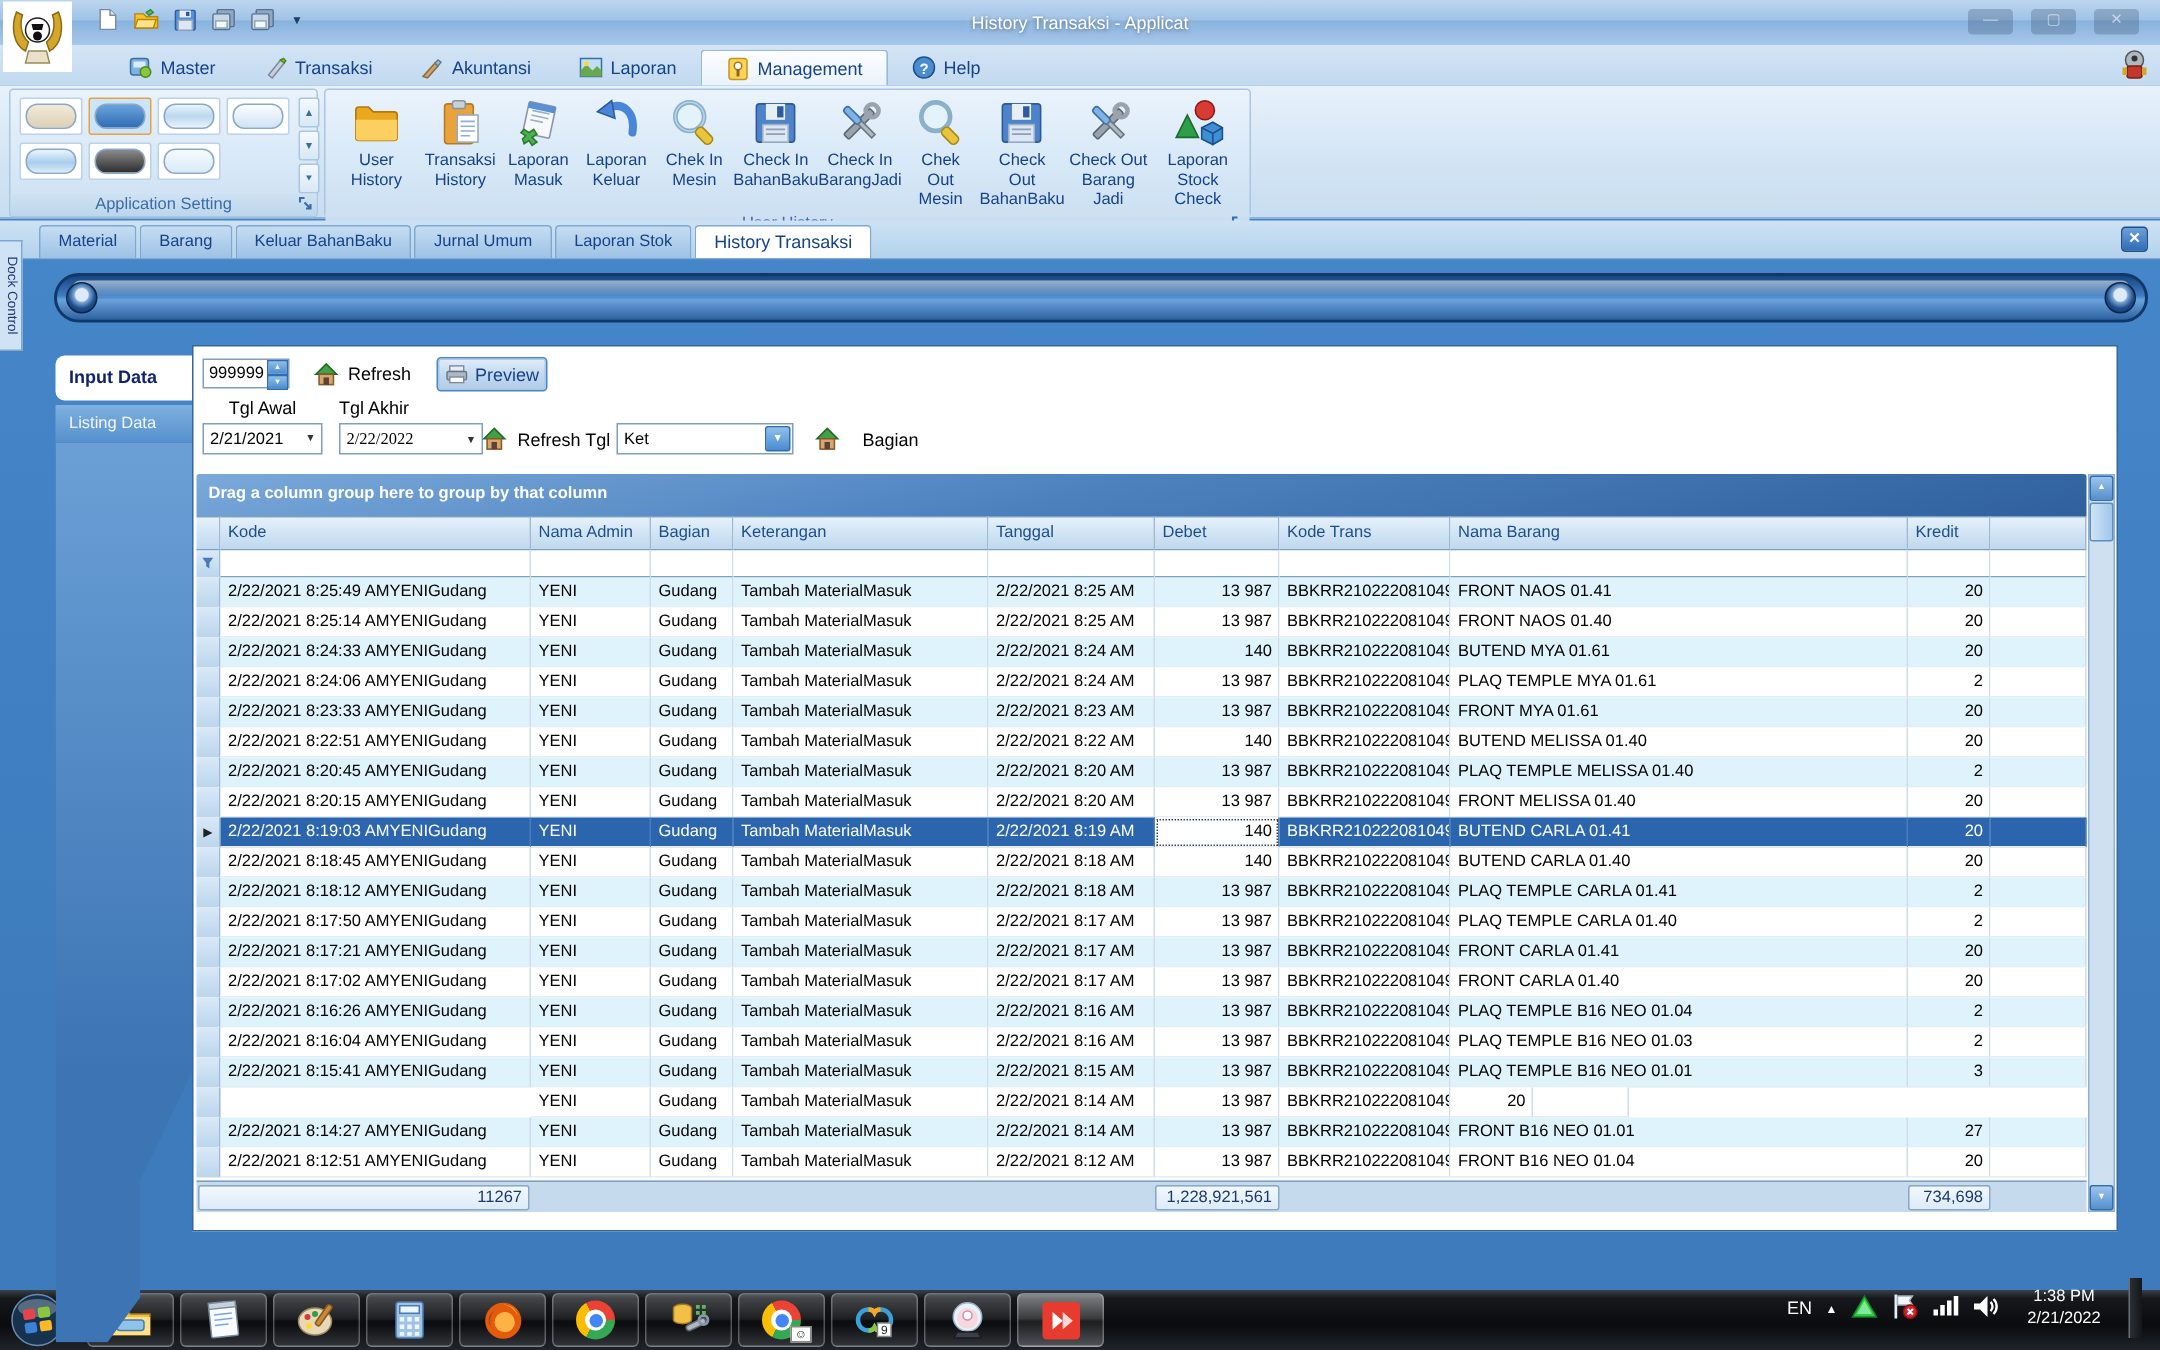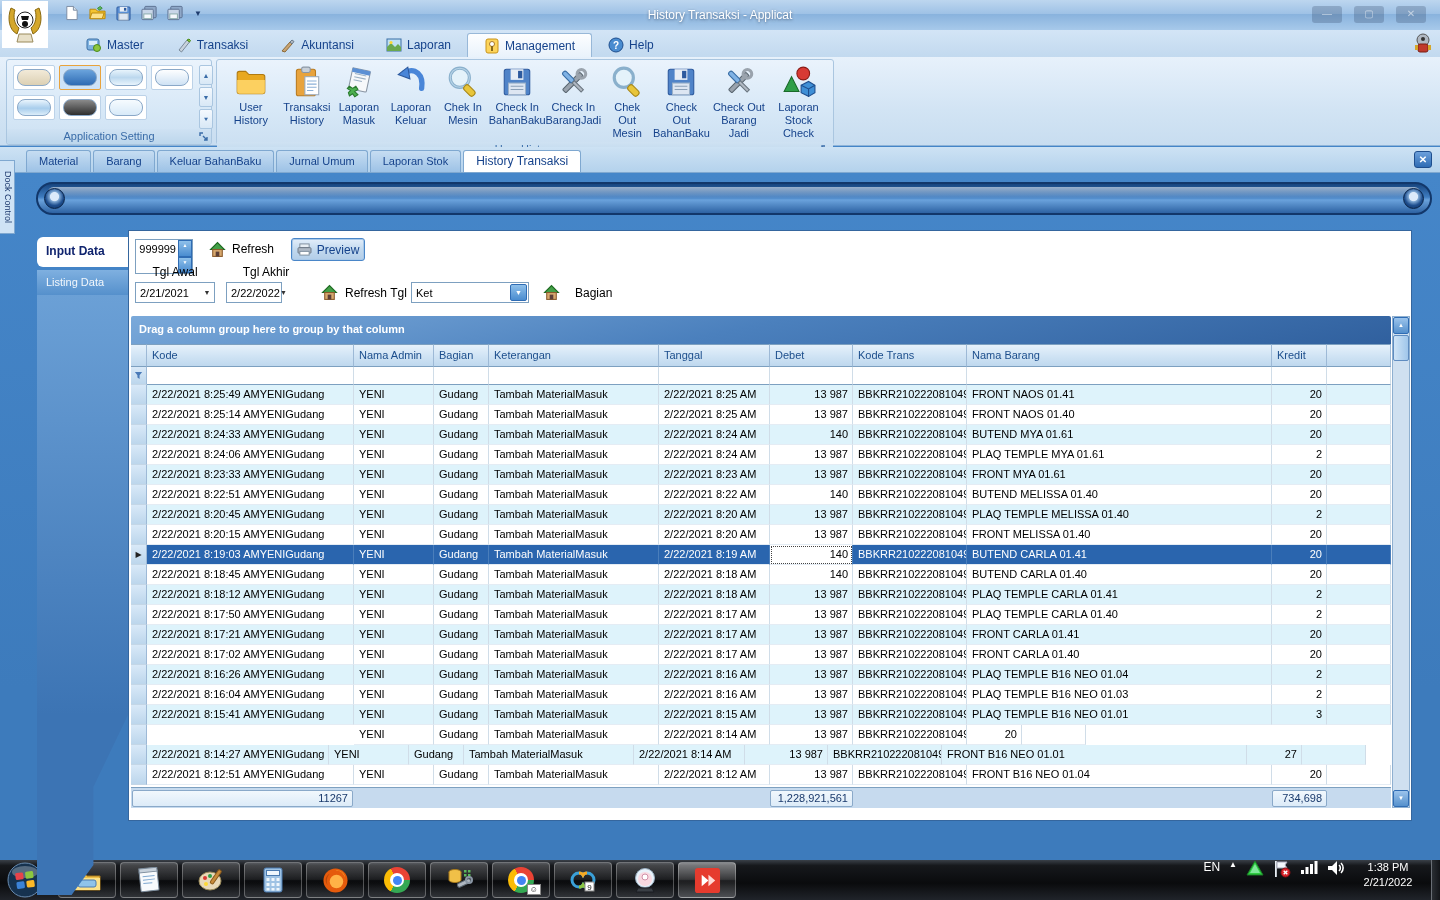--- a/index.html
+++ b/index.html
@@ -88,21 +88,21 @@
   .side-curve { position:absolute; left:37px; top:122px; width:91px; height:600px;
     background:linear-gradient(180deg,#6ba0d6,#3c74b4 70%);
     clip-path:polygon(0 0,100% 0,100% 70%,62% 82%,62% 95%,38% 100%,0 100%); z-index:3; }
 
   
   .main-panel { position:absolute; left:128px; top:57px; width:1284px; height:591px; background:#fff;
     border:1px solid #35669e; z-index:4; }
 
   
   .ctl-label { position:absolute; color:#000; font-size:12px; }
-  .spinner { position:absolute; left:6px; top:8px; width:58px; height:35px; border:1px solid #7da0c0; background:#fff; display:flex; }
+  .spinner { position:absolute; left:6px; top:8px; width:58px; height:20px; border:1px solid #7da0c0; background:#fff; display:flex; }
   .spinner .val { flex:1; text-align:right; line-height:19px; padding-right:2px; font-size:11px; }
   .spin-btns { width:14px; display:flex; flex-direction:column; }
   .spin-btns div { flex:1; background:linear-gradient(#8ec0ea,#4a8cd0); border:1px solid #2f6cb4; color:#fff;
     font-size:5px; text-align:center; line-height:8px; }
   .btn { position:absolute; display:flex; align-items:center; justify-content:center; gap:5px;
     background:linear-gradient(#e3eefa,#c2d9ee 50%,#b2cde8); border:1px solid #4a86c8; border-radius:3px;
     color:#15428b; font-size:12px; box-shadow:0 0 0 1px #a8c8e8 inset; }
   .combo { position:absolute; height:21px; border:1px solid #7da0c0; background:#fff; display:flex; align-items:center; font-size:11px; }
   .combo .cval { flex:1; padding-left:4px; }
   .combo .arrow-flat { width:14px; color:#333; font-size:7px; text-align:center; }
@@ -147,21 +147,21 @@
 
   
   .taskbar { position:absolute; left:0; top:860px; width:1440px; height:40px;
     background:linear-gradient(#3a4048 0%,#16181c 14%,#0a0b0d 58%,#20242a 100%); }
   .tb-btn { position:absolute; top:2px; width:58px; height:36px; border-radius:4px;
     border:1px solid rgba(255,255,255,.28);
     background:linear-gradient(rgba(255,255,255,.22),rgba(255,255,255,.07) 48%,rgba(255,255,255,0) 52%,rgba(255,255,255,.09));
     display:flex; align-items:center; justify-content:center; }
   .tb-btn.active { background:linear-gradient(rgba(255,255,255,.45),rgba(255,255,255,.18) 48%,rgba(255,255,255,.08) 52%,rgba(255,255,255,.22)); }
   .start-orb { position:absolute; left:5px; top:0px; width:40px; height:40px; display:flex; align-items:center; justify-content:center; }
-  .tray { position:absolute; right:0; top:0; height:24px; display:flex; gap:9px; padding-right:0; }
+  .tray { position:absolute; right:0; top:0; height:24px; display:flex; align-items:center; gap:9px; padding-right:12px; }
   .tray-txt { color:#fff; font-size:12px; }
   .clock { color:#fff; font-size:11px; text-align:center; line-height:15px; width:68px; }
   .show-desktop { width:9px; height:40px; border-left:1px solid #6a6f76; background:linear-gradient(90deg,#2a2e33,#14161a); }
   .chrome-ic { width:26px; height:26px; border-radius:50%; position:relative;
     background:conic-gradient(from -30deg,#ea4335 0 120deg,#34a853 0 240deg,#fbbc05 0 360deg); }
   .chrome-ic::before { content:""; position:absolute; left:6px; top:6px; width:14px; height:14px; border-radius:50%; background:#fff; }
   .chrome-ic::after { content:""; position:absolute; left:8.5px; top:8.5px; width:9px; height:9px; border-radius:50%; background:#4285f4; }
   .badge { position:absolute; right:8px; bottom:2px; background:#fff; border:1px solid #888; font-size:8px;
     line-height:9px; padding:0 2px; color:#222; }
 </style>
@@ -497,26 +497,26 @@
       <span class="ctl-label" style="left:103px; top:11px;">Refresh</span>
       <div class="btn" style="left:162px; top:7px; width:74px; height:23px;">
         <svg width="15" height="13" viewBox="0 0 16 14">
             <rect x="3" y="1" width="10" height="4" fill="#e8eef4" stroke="#7a8a9a"></rect>
             <rect x="1" y="5" width="14" height="6" rx="1" fill="#aeb8c4" stroke="#6a7684"></rect>
             <rect x="3" y="9" width="10" height="4" fill="#fff" stroke="#7a8a9a"></rect>
           </svg>
         <span>Preview</span>
       </div>
       <span class="ctl-label" style="left:6px; top:34px; width:80px; text-align:center;">Tgl Awal</span>
-      <span class="ctl-label" style="left:97px; top:34px; width:80px; text-align:center;">Tgl Akhir</span>
+      <span class="ctl-label" style="left:97px; top:34px; width:80px; text-align:left;">Tgl Akhir</span>
       <div class="combo" style="left:6px; top:51px; width:80px;">
         <span class="cval">2/21/2021</span>
           <span class="arrow-flat">▼</span>
       </div>
-      <div class="combo" style="left:97px; top:51px; width:56px;">
+      <div class="combo" style="left:97px; top:51px; width:96px;font-family:Liberation Serif, serif;">
         <span class="cval">2/22/2022</span>
           <span class="arrow-flat">▼</span>
       </div>
       <span class="ico16" style="left:192px; top:53px;">
         <svg width="17" height="17" viewBox="0 0 16 16">
             <path d="M1.5 8 8 1.5 14.5 8z" fill="#43a047" stroke="#1e6a22"></path>
             <rect x="3.5" y="8" width="9" height="6.5" fill="#d7a86e" stroke="#8a5a2b"></rect>
             <rect x="6.3" y="10" width="3.4" height="4.5" fill="#5d4037"></rect>
           </svg>
       </span>
@@ -795,21 +795,21 @@
             <div class="gcell" style="width: 55px;">Gudang</div>
             <div class="gcell" style="width: 170px;">Tambah MaterialMasuk</div>
             <div class="gcell" style="width: 111px;">2/22/2021 8:14 AM</div>
             <div class="gcell r" style="width: 83px;">13 987</div>
             <div class="gcell" style="width: 114px;">BBKRR210222081049</div>
             <div class="gcell r" style="width: 55px;">20</div>
             <div class="gcell" style="width: 64px;"></div>
           </div>
           <div class="grow alt">
             <div class="gind" style="width: 16px;"></div>
-            <div class="gcell" style="width: 182px; text-align: center;">2/22/2021 8:14:27 AMYENIGudang</div>
+            <div class="gcell" style="width: 207px;">2/22/2021 8:14:27 AMYENIGudang</div>
             <div class="gcell" style="width: 80px;">YENI</div>
             <div class="gcell" style="width: 55px;">Gudang</div>
             <div class="gcell" style="width: 170px;">Tambah MaterialMasuk</div>
             <div class="gcell" style="width: 111px;">2/22/2021 8:14 AM</div>
             <div class="gcell r" style="width: 83px;">13 987</div>
             <div class="gcell" style="width: 114px;">BBKRR210222081049</div>
             <div class="gcell" style="width: 305px;">FRONT B16 NEO 01.01</div>
             <div class="gcell r" style="width: 55px;">27</div>
             <div class="gcell" style="width: 64px;"></div>
           </div>

